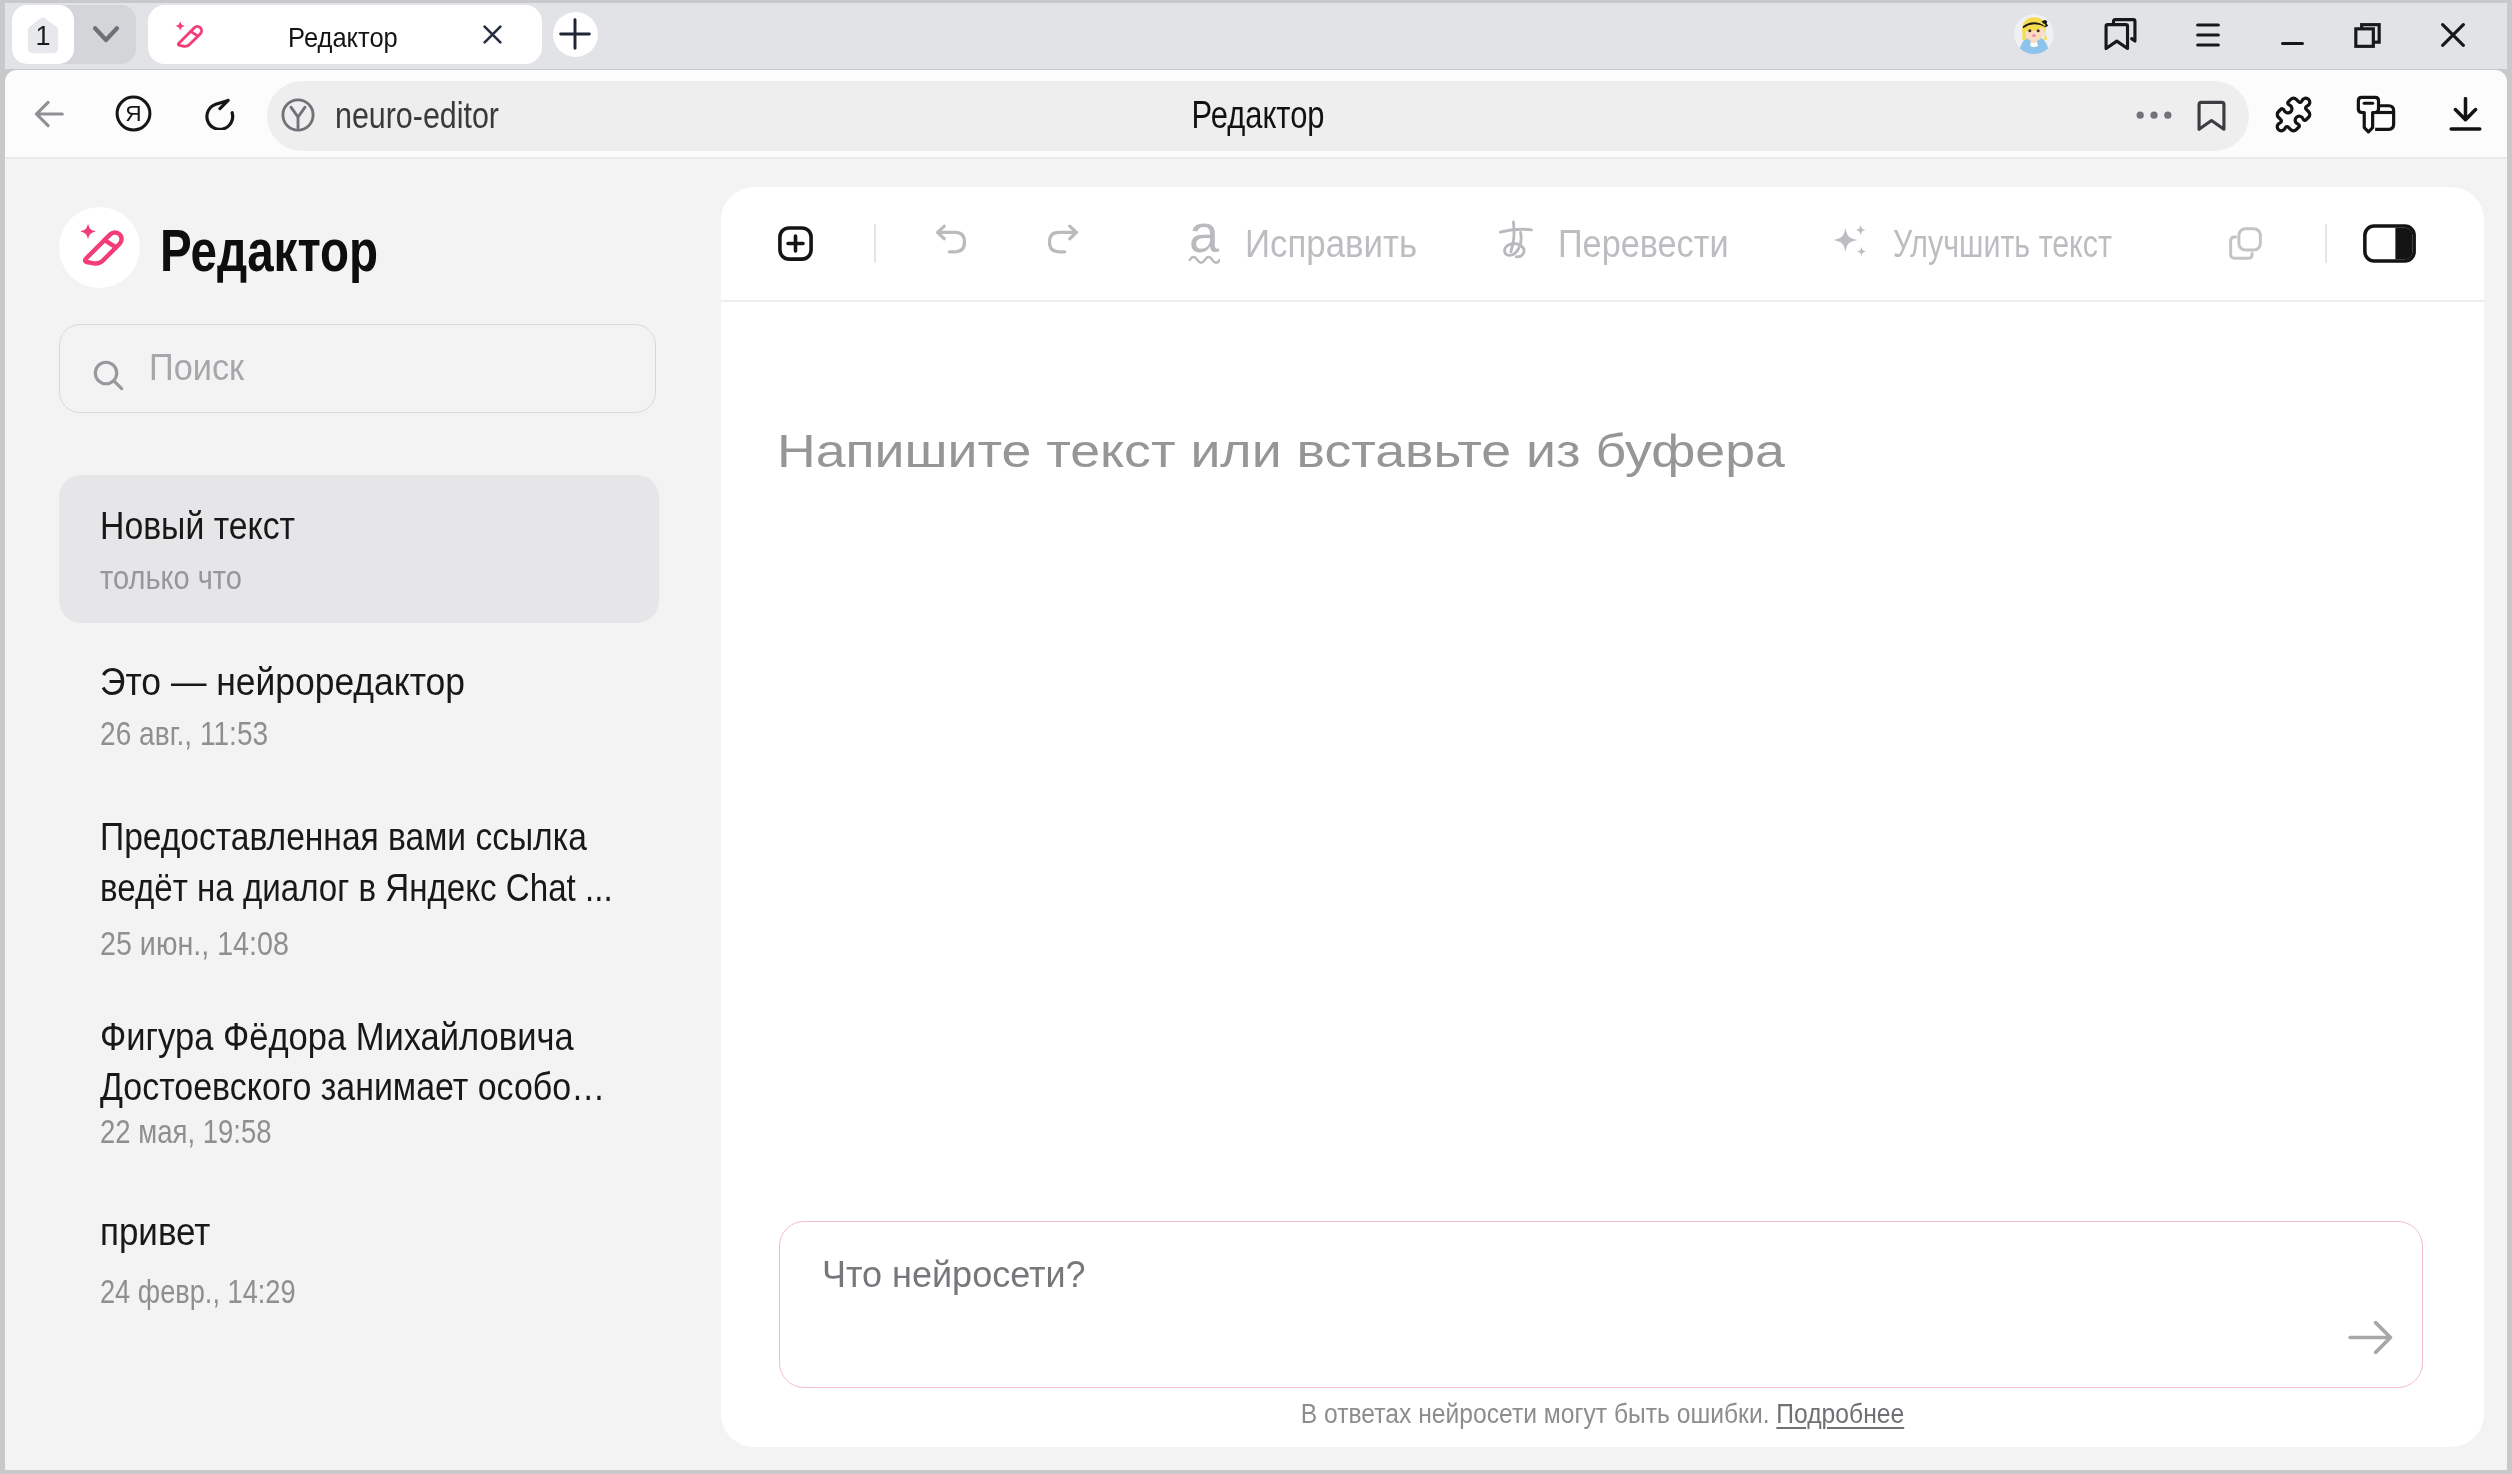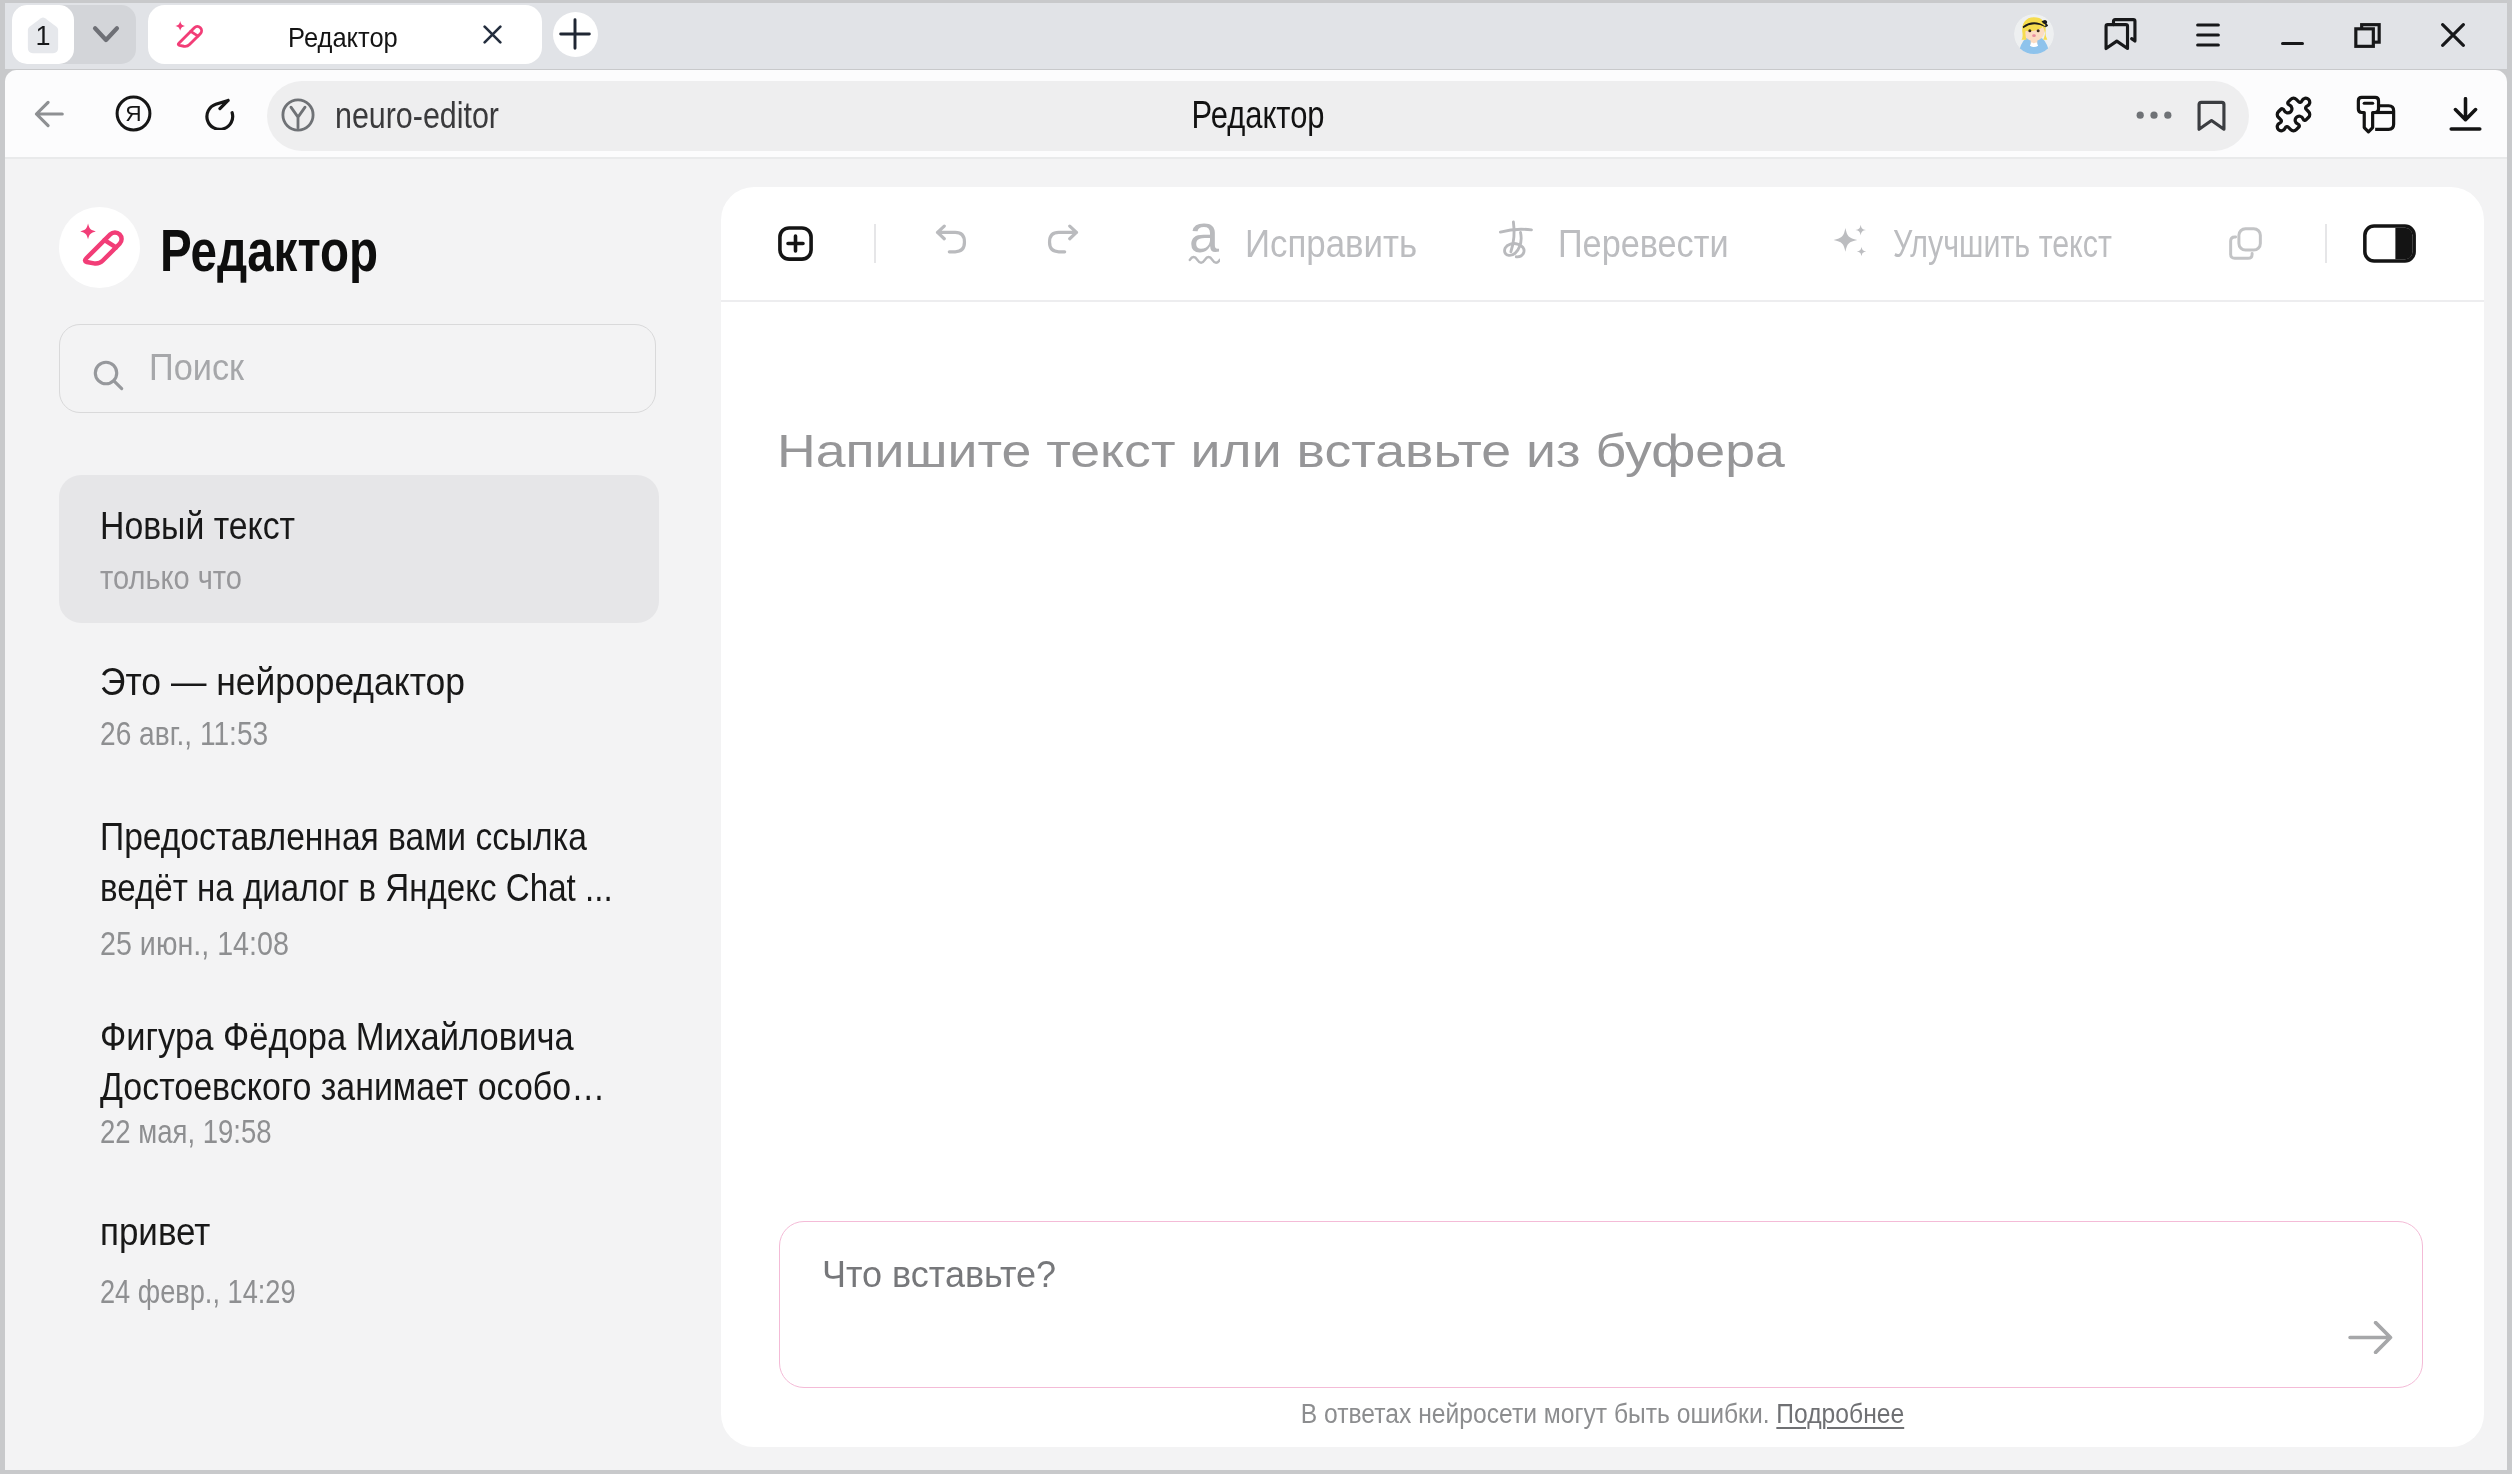--- a/index.html
+++ b/index.html
@@ -189,20 +189,20 @@
   </svg>
   <div class="abs" style="left:2325px;top:224px;width:1.7px;height:39px;background:#e6e6e8;"></div>
   <svg class="abs" style="left:2363px;top:224px;" width="53" height="39" viewBox="0 0 63 46">
     <rect x="2.2" y="2.2" width="58.6" height="41.6" rx="11" fill="none" stroke="#141414" stroke-width="4.2"></rect>
     <path d="M38.5 4.2 H49 Q58.8 4.2 58.8 14 V32 Q58.8 41.8 49 41.8 H38.5 Z" fill="#141414"></path>
   </svg>
 
   <div class="t" style="left:777px;top:428px;font-size:46px;color:#969698;transform:scaleX(1.166);transform-origin:0 0;">Напишите текст или вставьте из буфера</div>
 
   <div class="abs" style="left:779px;top:1221px;width:1644px;height:167px;border-radius:25px;border:1.7px solid #f4bbd7;box-sizing:border-box;background:#ffffff;"></div>
-  <div class="t" style="left:822px;top:1257px;font-size:36px;color:#76777a;">Что вставьте?</div>
+  <div class="t" style="left:822px;top:1257px;font-size:36px;color:#76777a;">Что нейросети?</div>
   <svg class="abs" style="left:2348px;top:1321px;" width="47" height="33" viewBox="0 0 56 40">
     <path d="M2 20 H51 M33 2 L51 20 L33 38" fill="none" stroke="#a6a7a9" stroke-width="4.4" stroke-linecap="round" stroke-linejoin="round"></path>
   </svg>
   <div class="t" style="left:721px;top:1401px;width:1763px;text-align:center;font-size:27px;color:#8c8d8f;transform:scaleX(.913);">В ответах нейросети могут быть ошибки. <span style="color:#6f7073;text-decoration:underline;text-underline-offset:4.2px;text-decoration-thickness:1.7px;">Подробнее</span></div>
 
 </div>
 
 
 </body></html>

